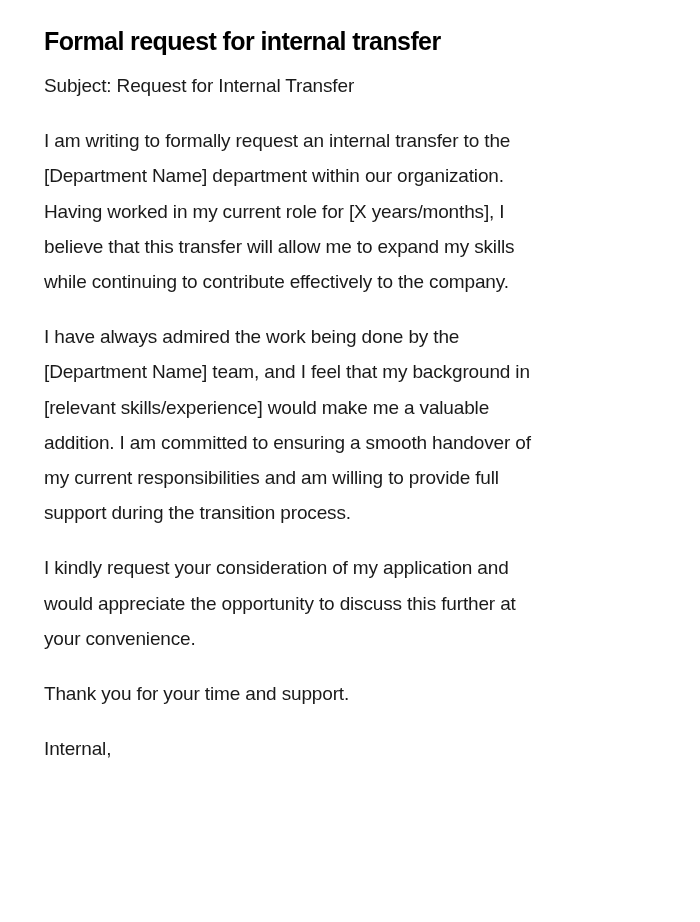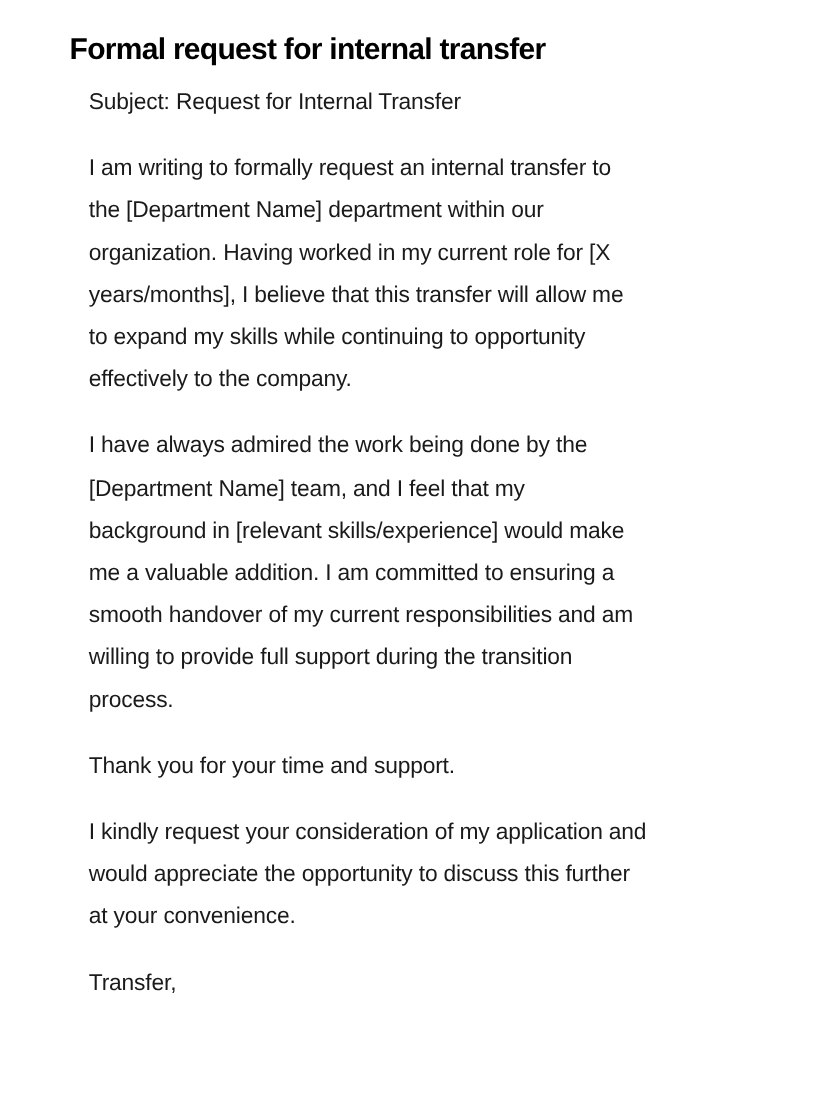--- a/index.html
+++ b/index.html
@@ -8,45 +8,45 @@
       background: #ffffff;
     }
     body {
       width: 700px;
       height: 922px;
       overflow: hidden;
       font-family: "Liberation Sans", sans-serif;
       color: #111111;
     }
     .doc {
-      padding: 24px 40px 0 58px;
+      padding: 24px 40px 0 44px;
       box-sizing: border-box;
       width: 579px;
     }
     .title {
       font-family: "Liberation Sans", sans-serif;
       font-weight: bold;
       font-size: 25px;
       letter-spacing: -0.6px;
       line-height: 34px;
       margin: 0 0 10px 0;
       color: #000000;
     }
     .para {
       font-size: 19px;
       line-height: 35.2px;
-      margin: 0 0 20px 16px;
+      margin: 0 0 20px 0;
       letter-spacing: -0.15px;
       color: #1a1a1a;
     }
   </style>
 </head>
 <body>
 
 <div class="doc">
   <h1 class="title">Formal request for internal transfer</h1>
   <p class="para">Subject: Request for Internal Transfer</p>
-  <p class="para">I am writing to formally request an internal transfer to the [Department Name] department within our organization. Having worked in my current role for [X years/months], I believe that this transfer will allow me to expand my skills while continuing to opportunity effectively to the company.</p>
+  <p class="para">I am writing to formally request an internal transfer to the [Department Name] department within our organization. Having worked in my current role for [X years/months], I believe that this transfer will allow me to expand my skills while continuing to contribute effectively to the company.</p>
   <p class="para">I have always admired the work being done by the [Department Name] team, and I feel that my background in [relevant skills/experience] would make me a valuable addition. I am committed to ensuring a smooth handover of my current responsibilities and am willing to provide full support during the transition process.</p>
+  <p class="para">I kindly request your consideration of my application and would appreciate the opportunity to discuss this further at your convenience.</p>
   <p class="para">Thank you for your time and support.</p>
-  <p class="para">I kindly request your consideration of my application and would appreciate the opportunity to discuss this further at your convenience.</p>
-  <p class="para">Transfer,</p>
+  <p class="para">Internal,</p>
 </div>
 
 </body></html>

